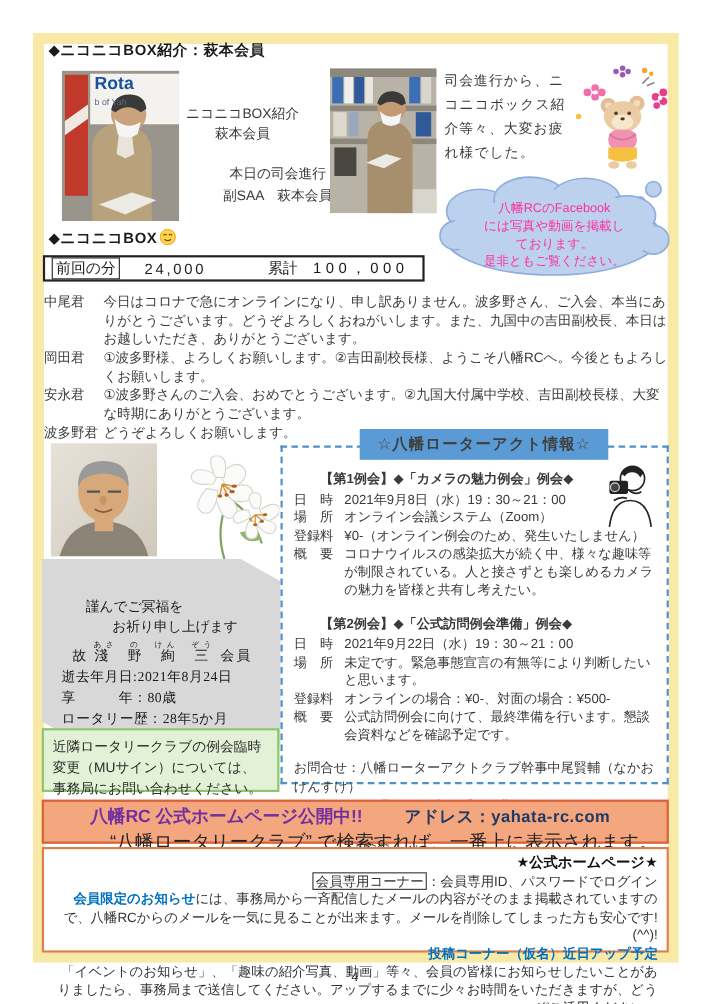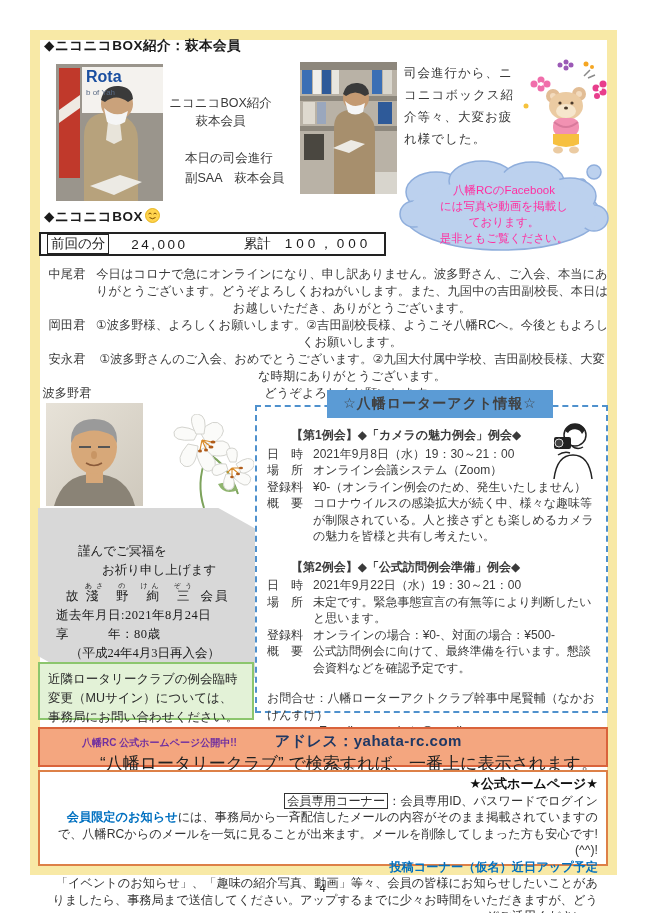--- a/index.html
+++ b/index.html
@@ -57,21 +57,21 @@
   .meeting-title { font-weight:bold; padding-left:24px; margin-bottom:2px; }
   .meeting-row { display:flex; }
   .meeting-row .lbl { width:46px; flex:none; }
   .meeting-row .val { flex:1; }
   .contact-block { margin-top:14px; }
   .contact-block .ind { padding-left:52px; }
 
   
   .hp-banner { background:#F4A67F; border:2px solid #D9633B; padding:3px 0 2px 0; }
   .hp-banner .row1 { display:flex; align-items:baseline; padding-left:42px; }
-  .hp-banner .t { color:#7030A0; font-weight:bold; font-size:10px;text-align:center; }
+  .hp-banner .t { color:#7030A0; font-weight:bold; font-size:16px;text-align:center; }
   .hp-banner .a { color:#1F3864; font-weight:bold; font-size:15px; margin-left:38px; letter-spacing:0.5px; }
   .hp-banner .row2 { color:#222; font-size:17px; padding-left:60px; margin-top:1px; }
 
   
   .official-box { border:2px solid #DD8047; background:#fff; padding:4px 8px 4px 8px;
                   font-size:12.2px; line-height:16.5px; color:#333; }
   .official-box .title { font-weight:bold; font-size:13px; color:#111; }
   .member-corner { border:1px solid #333; padding:0 2px; }
   .blue-label { color:#0070C0; font-weight:bold; }
   .indent1 { padding-left:8px; }
@@ -100,21 +100,21 @@
       <path d="M48 44 q11 11 24 3 l-3 11 q-9 6-18 0 z" fill="#f5f5f5"></path>
       <path d="M34 122 l30 -11 22 7 -28 13 z" fill="#eceae4"></path>
     </svg>
     <div class="abs" style="left:30px; top:4px; font-weight:bold; color:#1a4fa0; font-size:16px;">Rota</div>
     <div class="abs" style="left:30px; top:24px; color:#5a6b85; font-size:8px;">b of Yah</div>
   </div>
 
   <div class="abs caption" style="left:163px; top:94px; width:115px; text-align:center;">ニコニコBOX紹介
 萩本会員</div>
 
-  <div class="abs caption" style="left:185px; top:148px; width:135px; text-align:left; line-height:20px;">本日の司会進行
+  <div class="abs caption" style="left:185px; top:148px; width:135px; text-align:center; line-height:20px;">本日の司会進行
 副SAA　萩本会員</div>
 
   <div class="abs photo" style="left:300px; top:62px; width:97px; height:132px;">
     <svg width="97" height="132" viewBox="0 0 97 132">
       <rect width="97" height="132" fill="#b9b2a6"></rect>
       <rect x="0" y="0" width="97" height="8" fill="#8d877c"></rect>
       <rect x="2" y="8" width="10" height="24" fill="#3b6fb5"></rect>
         <rect x="13" y="8" width="8" height="24" fill="#f0efeb"></rect>
       <rect x="22" y="8" width="9" height="24" fill="#2e5a99"></rect>
         <rect x="32" y="8" width="7" height="24" fill="#e8e6df"></rect>
@@ -216,21 +216,21 @@
     </span>
   </div>
 
   <div class="abs amount-box" style="left:39px; top:232px; width:347px; height:24px;">
     <span class="amount-label-boxed">前回の分</span>
     <span class="amount-value" style="margin-left:22px;">24,000</span>
     <span style="margin-left:56px;">累計</span>
     <span class="amount-value" style="margin-left:14px; letter-spacing:4px;">100，000</span>
   </div>
 
-  <div class="abs comments" style="left:40px; top:266px; width:570px;text-align:center;">
+  <div class="abs comments" style="left:40px; top:266px; width:570px;">
     <div class="comment-row">
       <span class="comment-name">中尾君</span>
       <span class="comment-text">今日はコロナで急にオンラインになり、申し訳ありません。波多野さん、ご入会、本当にありがとうございます。どうぞよろしくおねがいします。また、九国中の吉田副校長、本日はお越しいただき、ありがとうございます。</span>
     </div>
     <div class="comment-row">
       <span class="comment-name">岡田君</span>
       <span class="comment-text">①波多野様、よろしくお願いします。②吉田副校長様、ようこそ八幡RCへ。今後ともよろしくお願いします。</span>
     </div>
     <div class="comment-row">
       <span class="comment-name">安永君</span>
@@ -304,20 +304,21 @@
   <div class="abs memorial-box" style="left:38px; top:508px; width:220px; height:170px;">
     <div class="l1">謹んでご冥福を</div>
     <div class="l2">お祈り申し上げます</div>
     <div class="memorial-name">
       <span>故</span>
       <ruby><span class="kanji">淺 野 絢 三</span><rt>あさ　の　けん　ぞう</rt></ruby>
       <span>会員</span>
     </div>
     <div class="memorial-detail">逝去年月日:2021年8月24日</div>
     <div class="memorial-detail">享　　　年：80歳</div>
+    <div class="memorial-detail">ロータリー歴：28年5か月</div>
     <div class="memorial-rejoin">（平成24年4月3日再入会）</div>
   </div>
 
   <div class="abs green-note" style="left:38px; top:662px; width:216px; height:58px;">近隣ロータリークラブの例会臨時変更（MUサイン）については、事務局にお問い合わせください。</div>
 
   <div class="abs rotaract-box" style="left:255px; top:405px; width:353px; height:308px;">
     <div class="rotaract-content">
       <div class="meeting-title">【第1例会】◆「カメラの魅力例会」例会◆</div>
       <div class="meeting-row">
         <span class="lbl">日　時</span>

